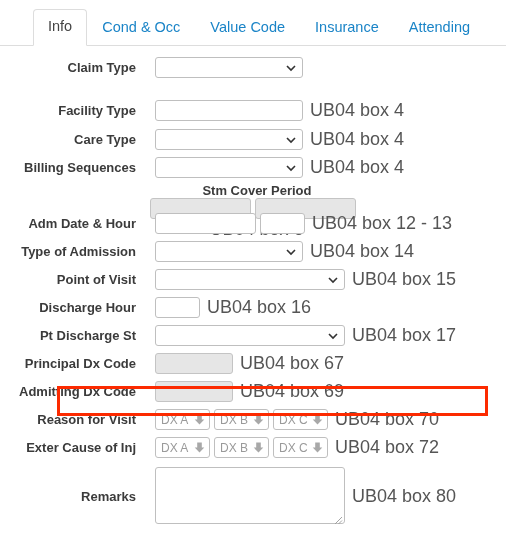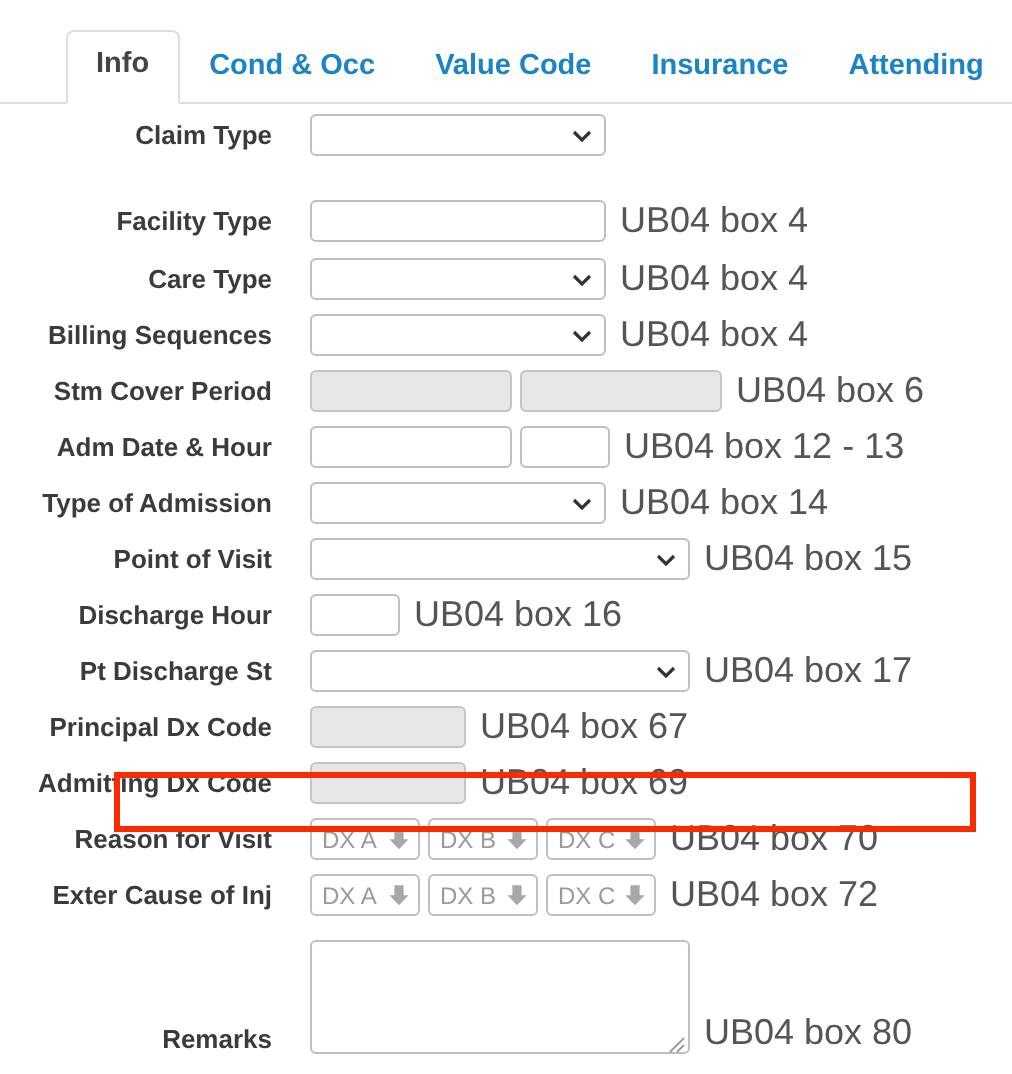--- a/index.html
+++ b/index.html
@@ -7,25 +7,24 @@
     margin: 0; padding: 0;
     width: 506px; height: 537px;
     background: #ffffff;
     font-family: "Liberation Sans", sans-serif;
     overflow: hidden;
   }
   #app { position: relative; width: 506px; height: 537px; background:#fff; }
 
   
   .tabbar {
-    position: absolute; left: 0; top: 0; width: 506px; height: 52px;
+    position: absolute; left: 0; top: 0; width: 506px; height: 46px;
     border-bottom: 1px solid #dddddd;
     display: flex; align-items: flex-end;
     padding-left: 33px;
-    font-weight: bold;
   }
   .tab {
     font-size: 14.5px;
     color: #1a84c7;
     padding: 9px 14px 10px 14px;
     line-height: 1.1;
     border: 1px solid transparent;
     border-bottom: none;
     background: transparent;
     cursor: pointer;
@@ -114,21 +113,21 @@
     width: 190px; height: 57px;
     border: 1px solid #bfbfbf;
     border-radius: 3px;
     background: #fff;
     position: relative;
   }
   .ta .grip {
     position: absolute; right: 1px; bottom: 1px;
     width: 11px; height: 11px;
   }
-  .rowTall { height: 64px; align-items: flex-end; }
+  .rowTall { height: 64px; align-items: center; }
   .rowTall .label { padding-top: 3px; }
   .rowTall .ann { margin-top: 3px; }
 
   
   .hl {
     position: absolute;
     border: 3px solid #fc2a00;
     pointer-events: none;
     z-index: 5;
   }
@@ -205,21 +204,21 @@
           <span class="chev">
             <svg viewBox="0 0 10 10" width="10" height="10">
                 <path d="M1 3 L5 7 L9 3" fill="none" stroke="#333" stroke-width="1.6"></path>
               </svg>
           </span>
         </div>
       </div>
       <div class="ann">UB04 box 4</div>
     </div>
 
-    <div class="row" style="margin-top:3px;">
+    <div class="row" style="margin-top:3px;flex-direction:column;">
       <div class="label">Stm Cover Period</div>
       <div class="fields">
         <div class="ctl disabled w101">
           <span></span>
         </div>
         <div class="ctl disabled w101">
           <span></span>
         </div>
       </div>
       <div class="ann">UB04 box 6</div>

